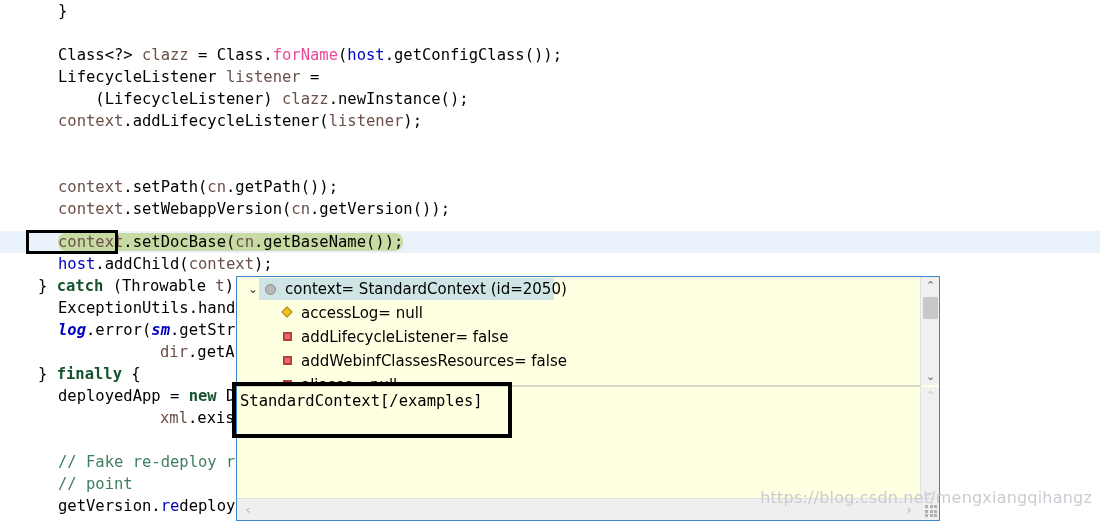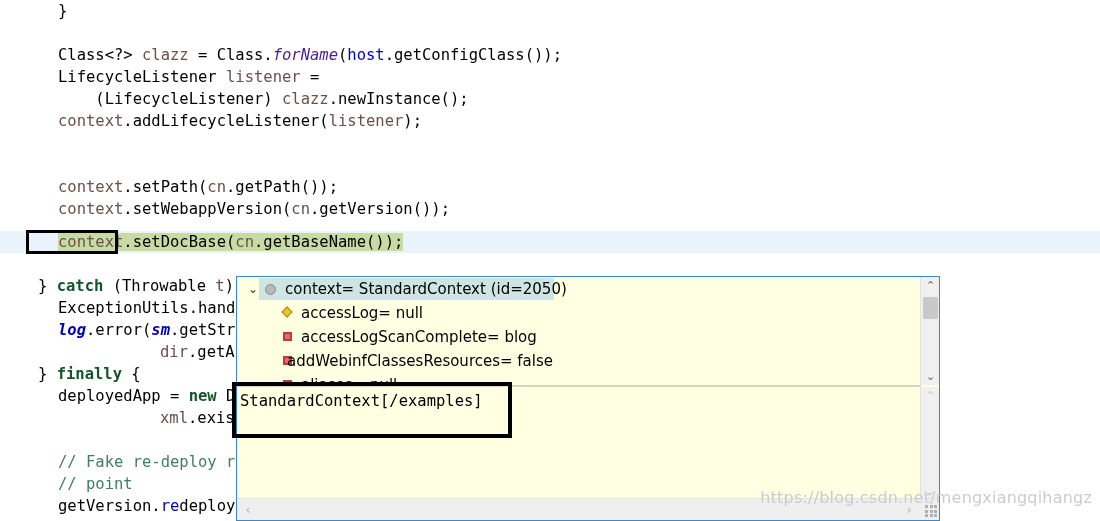--- a/index.html
+++ b/index.html
@@ -43,29 +43,29 @@
   
   .line-hl {
     position: absolute;
     left: 0;
     width: 1100px;
     height: 22px;
     background: #eaf2fb;
   }
 
   
-  .sel-green { background: #c9dba4; }
+  .sel-green { background: #c9dba4; border-radius: 8px; }
 
   
   .kw      { color: #14532d; font-weight: bold; }
   .fld     { color: #0000c0; }
   .fld-i   { color: #0000c0; font-style: italic; font-weight: bold; }
   .local   { color: #6a5049; }
   .cmt     { color: #3f7f5f; }
-  .mth-i   { color: #4c1d95; font-style: italic; }
+  .mth-i   { color: #ec4899; }
   .plain   { color: #000000; }
 
   
   #token-box {
     position: absolute;
     border: 3px solid #000000;
     box-sizing: border-box;
     pointer-events: none;
   }
 
@@ -288,20 +288,21 @@
 
   <div class="code-line" style="top:110px;"><span class="txt"><span class="local">context</span><span class="plain">.addLifecycleListener(</span><span class="local">listener</span><span class="plain">);</span></span></div>
 
 
   <div class="code-line" style="top:198px;"><span class="txt"><span class="local">context</span><span class="plain">.setWebappVersion(</span><span class="local">cn</span><span class="plain">.getVersion());</span></span></div>
 
   <div class="code-line" style="top:176px;"><span class="txt"><span class="local">context</span><span class="plain">.setPath(</span><span class="local">cn</span><span class="plain">.getPath());</span></span></div>
 
   <div class="code-line" style="top:231px;"><span class="txt"><span class="sel-green"><span class="local">context</span><span class="plain">.setDocBase(</span><span class="local">cn</span><span class="plain">.getBaseName());</span></span></span></div>
 
+  <div class="code-line" style="top:253px;"><span class="txt"><span class="fld">host</span><span class="plain">.addChild(</span><span class="local">context</span><span class="plain">);</span></span></div>
 
   <div class="code-line" style="top:275px;"><span class="txt" style="padding-left:38px;"><span class="plain">} </span><span class="kw">catch</span><span class="plain"> (Throwable </span><span class="local">t</span><span class="plain">) {</span></span></div>
 
   <div class="code-line" style="top:297px;"><span class="txt"><span class="plain">ExceptionUtils.handleThrowable(</span><span class="local">t</span><span class="plain">);</span></span></div>
 
   <div class="code-line" style="top:319px;"><span class="txt"><span class="fld-i">log</span><span class="plain">.error(</span><span class="fld-i">sm</span><span class="plain">.getString("hostConfig.deployDir.error",</span></span></div>
 
   <div class="code-line" style="top:341px;"><span class="txt" style="padding-left:160px;"><span class="local">dir</span><span class="plain">.getAbsolutePath()), </span><span class="local">t</span><span class="plain">);</span></span></div>
 
   <div class="code-line" style="top:363px;"><span class="txt" style="padding-left:38px;"><span class="plain">} </span><span class="kw">finally</span><span class="plain"> {</span></span></div>
@@ -330,26 +331,26 @@
       <span class="tree-label" style="margin-left:48px;">context= StandardContext  (id=2050)</span>
     </div>
 
     <div class="tree-row">
       <span class="ico ico-diamond" style="left:46px;"></span>
       <span class="tree-label" style="margin-left:64px;">accessLog= null</span>
     </div>
 
     <div class="tree-row">
       <span class="ico ico-sq" style="left:46px;"></span>
-      <span class="tree-label" style="margin-left:64px;">accessLogScanComplete= blog</span>
+      <span class="tree-label" style="margin-left:64px;">addLifecycleListener= false</span>
     </div>
 
     <div class="tree-row">
       <span class="ico ico-sq" style="left:46px;"></span>
-      <span class="tree-label" style="margin-left:50px;">addWebinfClassesResources= false</span>
+      <span class="tree-label" style="margin-left:64px;">addWebinfClassesResources= false</span>
     </div>
 
     <div class="tree-row">
       <span class="ico ico-sq" style="left:46px;"></span>
       <span class="tree-label" style="margin-left:64px;">aliases= null</span>
     </div>
 
   </div>
 
   <div class="vscroll" style="top:0; height:108px;">

